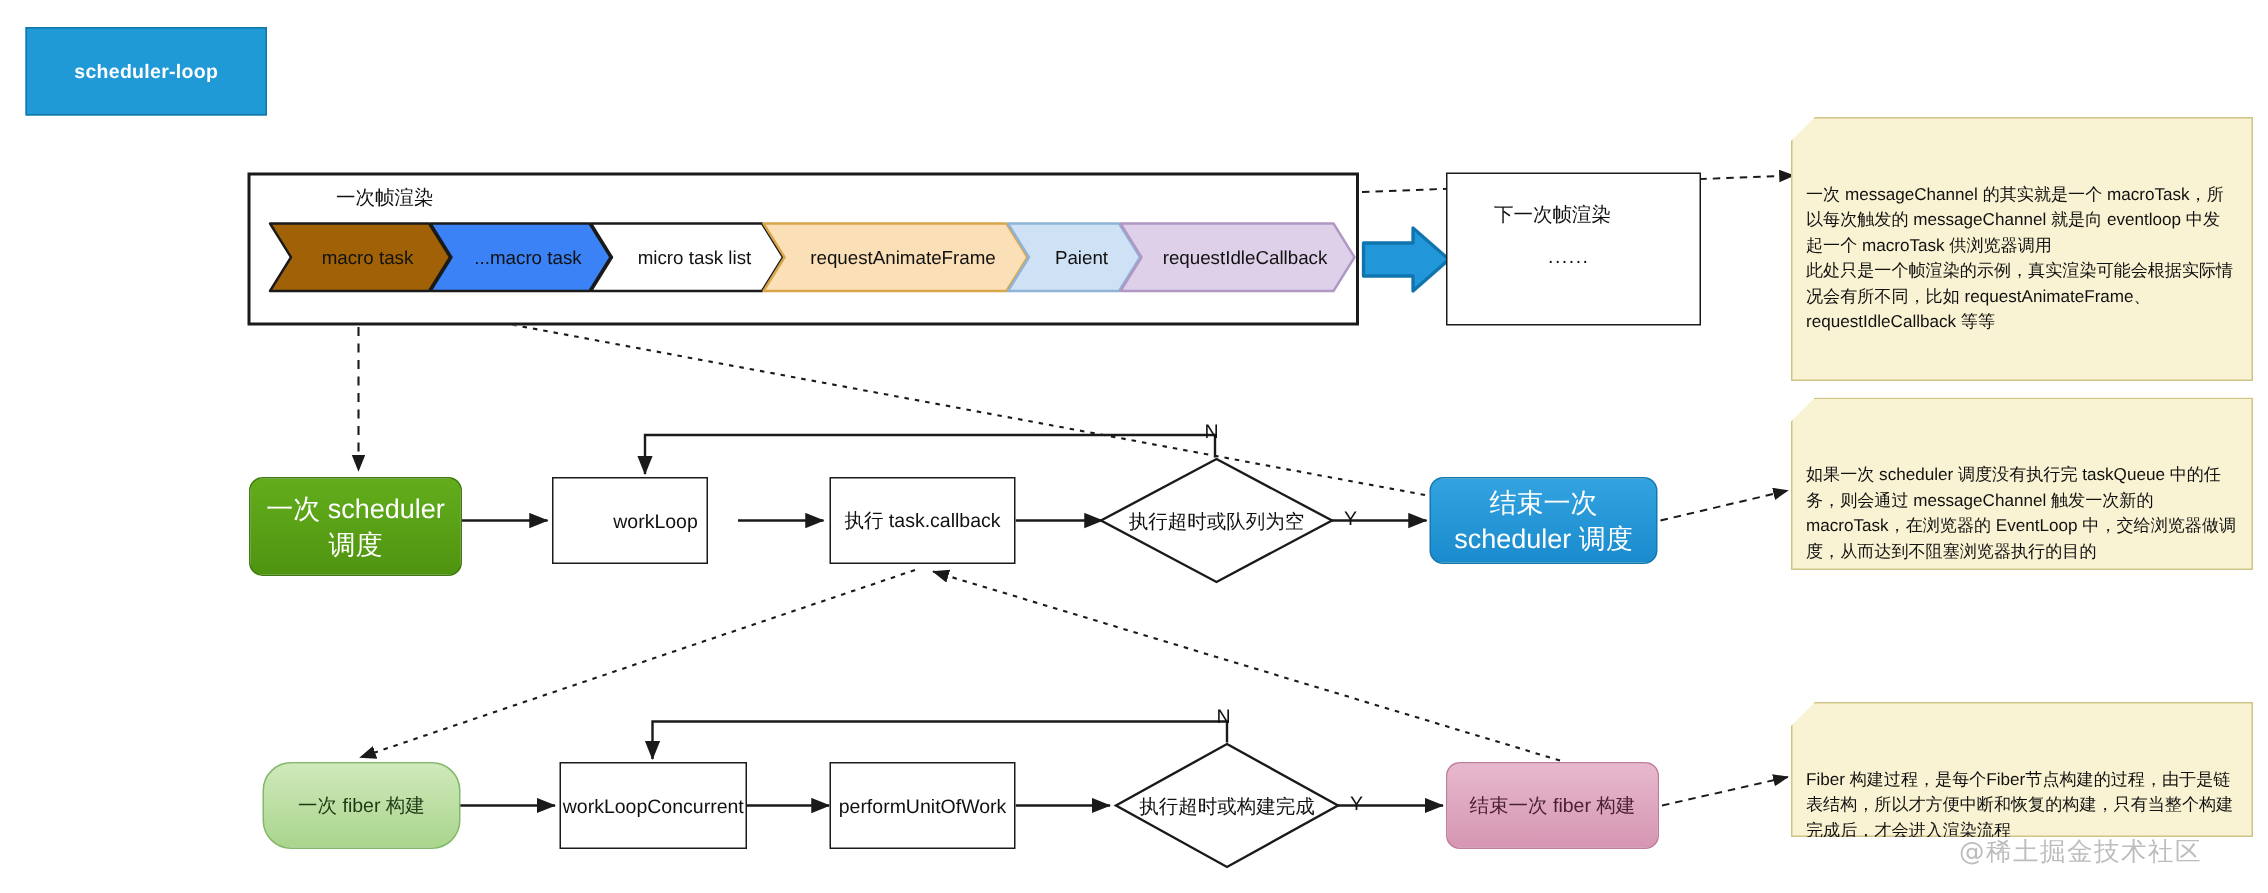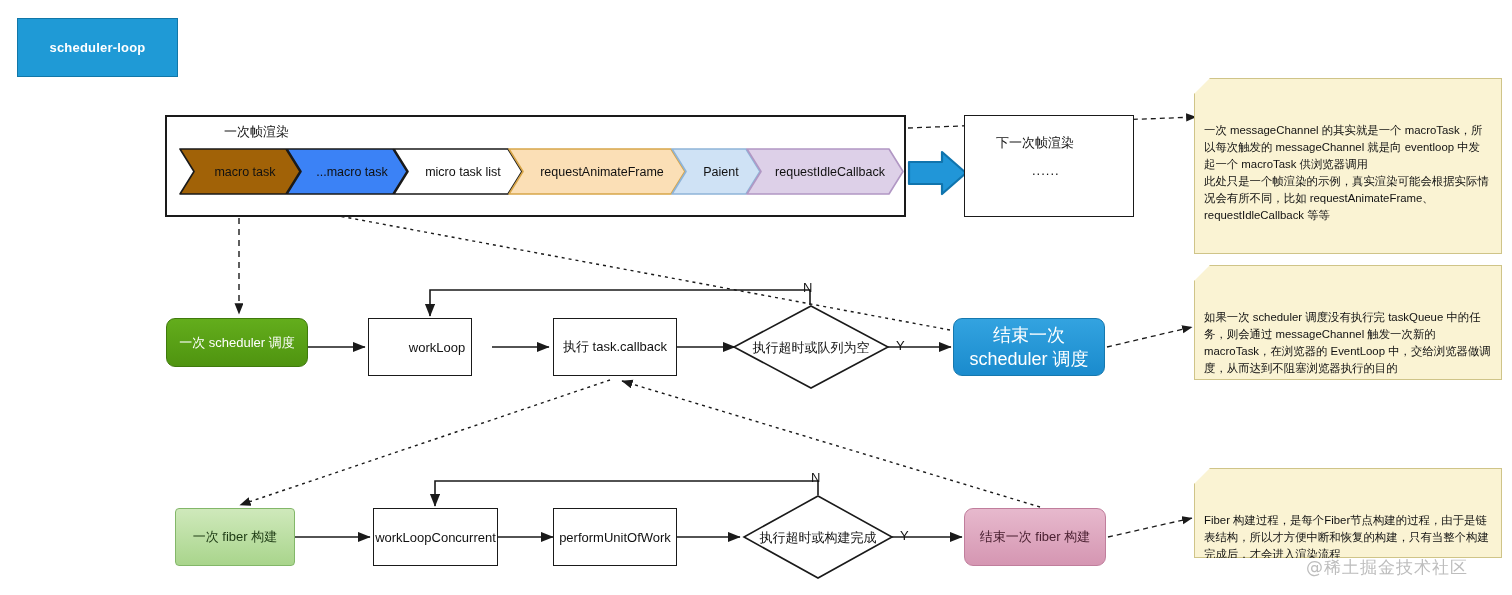--- a/index.html
+++ b/index.html
@@ -47,33 +47,33 @@
   }
   .chev span{transform:translateX(5px);white-space:nowrap;}
 
   
   .proc{
     background:#ffffff;border:1.6px solid #1a1a1a;
     font-size:13px;color:#111;height:58px;
   }
 
   .green-start{
-    left:166px;top:318px;width:142px;height:49px;
+    left:166px;top:318px;width:142px;height:66px;
     background:#5aa615;background:linear-gradient(#63ad1c,#4f9410);
-    border:1px solid #3f7a0c;border-radius:9px;color:#ffffff;font-size:13px;
+    border:1px solid #3f7a0c;border-radius:9px;color:#ffffff;font-size:18px;
   }
   .blue-end{
     left:953px;top:318px;width:152px;height:58px;
     background:#2196d8;background:linear-gradient(#33a3e0,#1a8bcd);
     border:1px solid #1678ae;border-radius:9px;color:#ffffff;font-size:18px;
   }
   .green-light-start{
-    left:175px;top:508px;width:120px;height:58px;
+    left:175px;top:508px;width:132px;height:58px;
     background:linear-gradient(#cfe9bb,#a9d58c);
-    border:1px solid #83b769;border-radius:4px;color:#1d3a14;font-size:13px;
+    border:1px solid #83b769;border-radius:19px;color:#1d3a14;font-size:13px;
   }
   .pink-end{
     left:964px;top:508px;width:142px;height:58px;
     background:linear-gradient(#e7b9cd,#d596b2);
     border:1px solid #c07e9c;border-radius:9px;color:#4a2031;font-size:13px;
   }
 
   .dia-label{position:absolute;font-size:13px;color:#111;}
 
   

